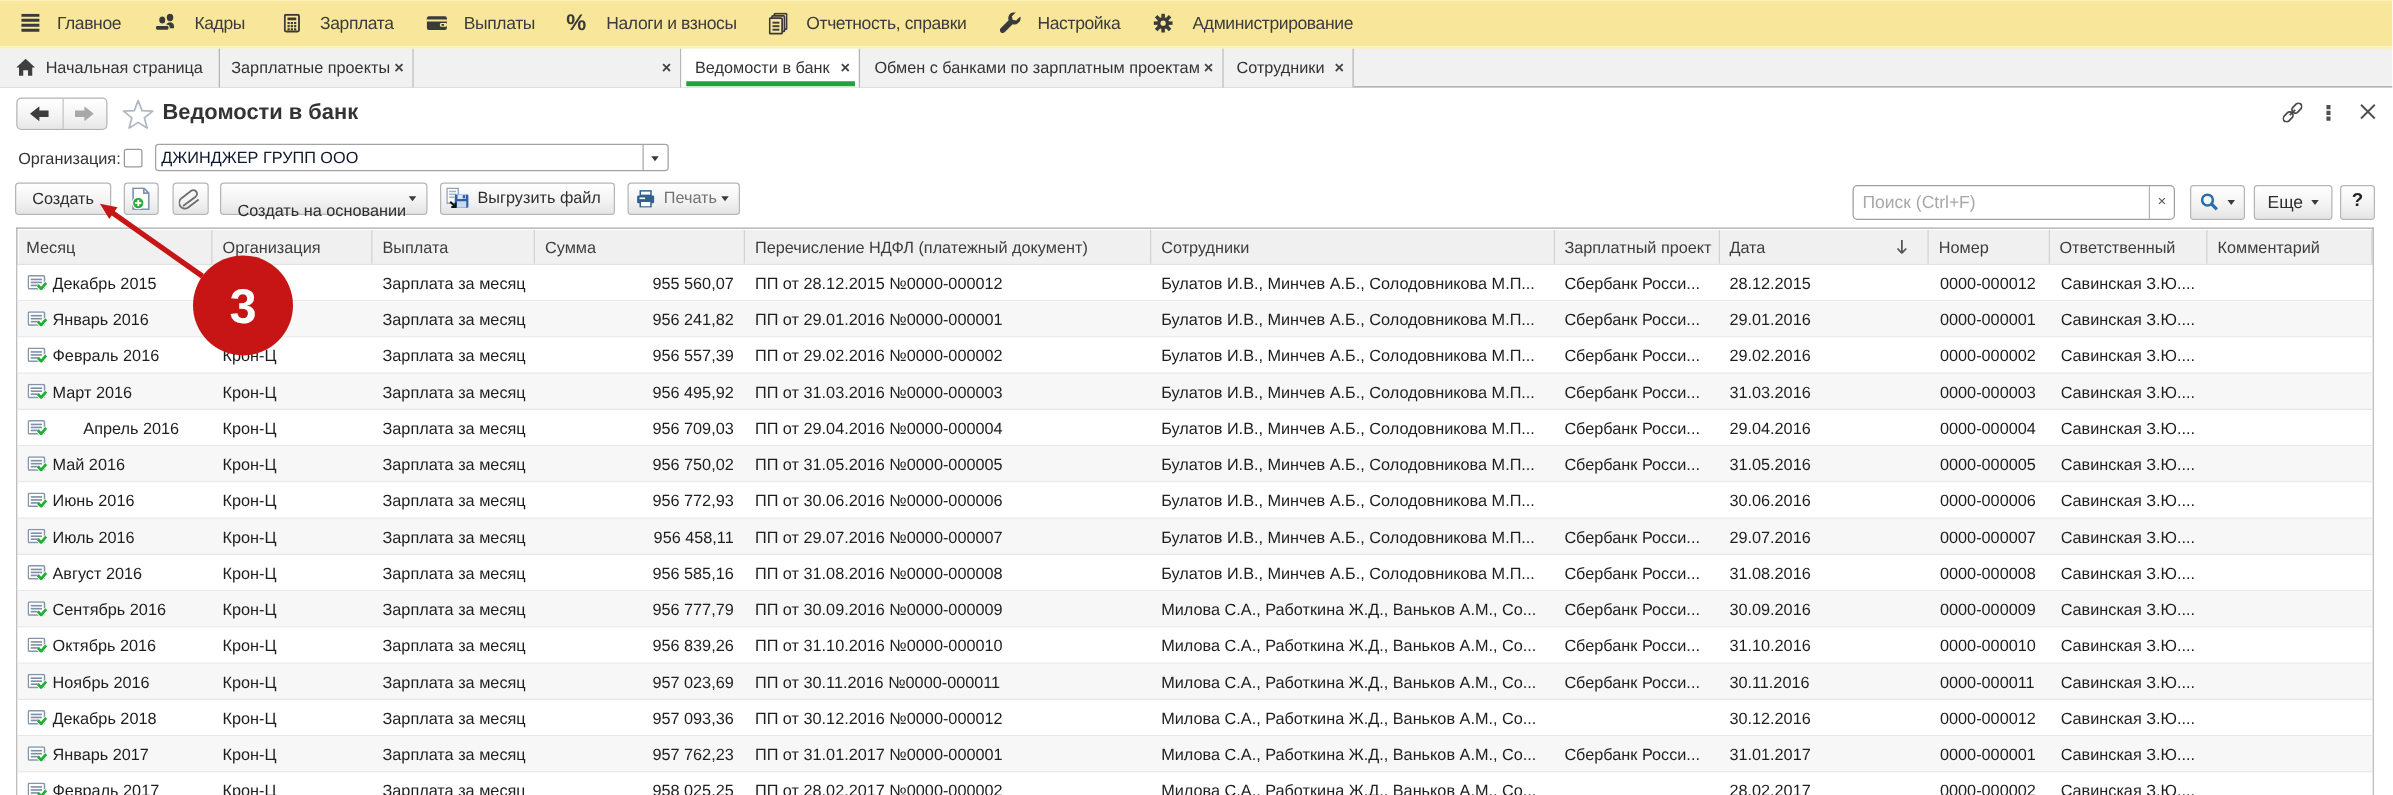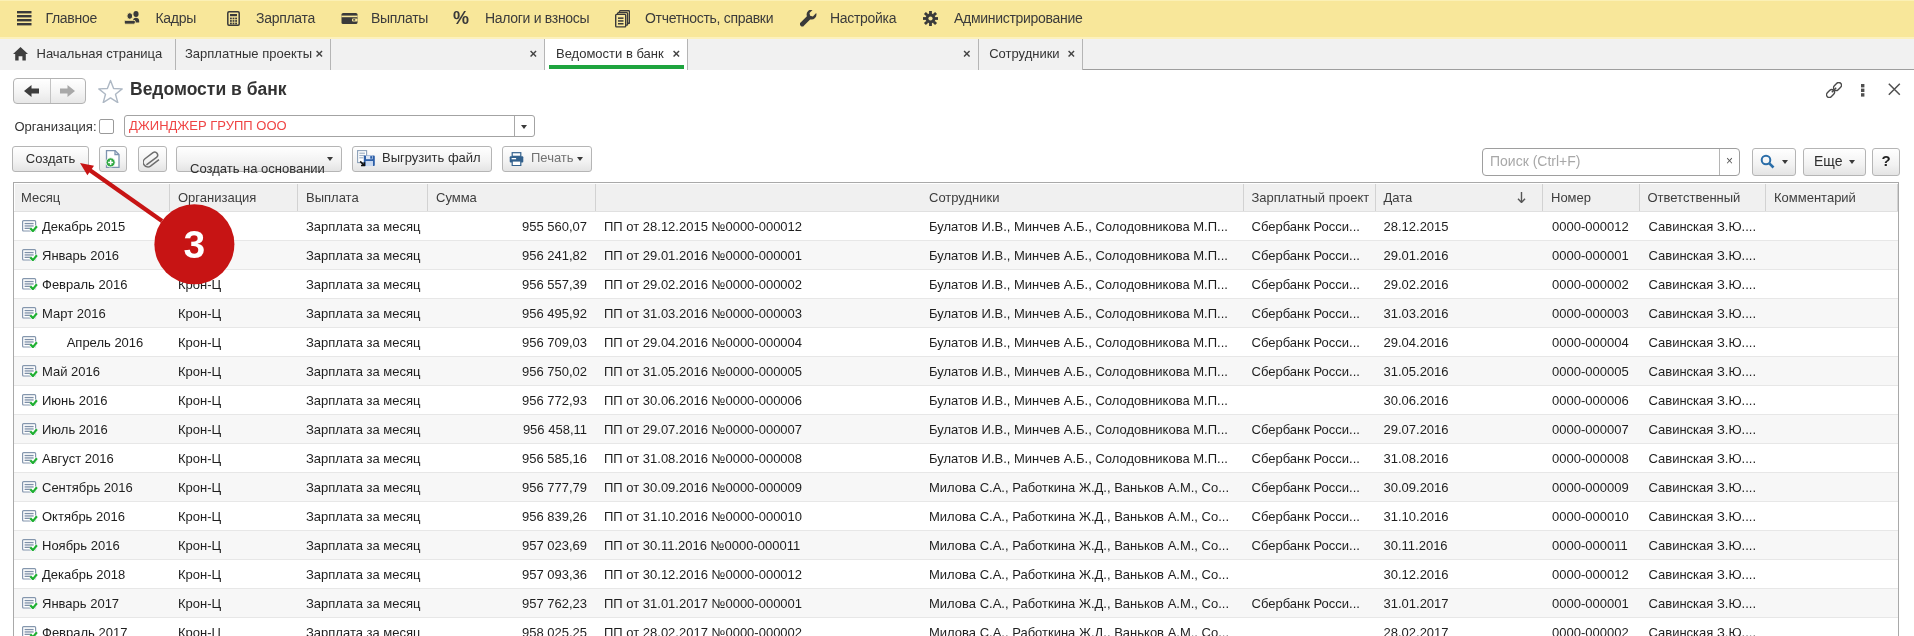--- a/index.html
+++ b/index.html
@@ -93,20 +93,21 @@
 </div>
 <div class="ab tab" style="left:331px;width:214px;background:#f1f1f1;">
 <span class="cl" style="right:7px;">×</span>
 </div>
 <div class="ab tab" style="left:545px;width:143px;background:#ffffff;">
 <span class="tx" style="left:11px;">Ведомости в банк</span>
 <span class="cl" style="right:7px;">×</span>
 <div style="position:absolute;left:4px;right:3px;bottom:1.5px;height:3.5px;background:#1ea43e;"></div>
 </div>
 <div class="ab tab" style="left:688px;width:290.70000000000005px;background:#f1f1f1;">
+<span class="tx" style="left:11.5px;">Обмен с банками по зарплатным проектам</span>
 <span class="cl" style="right:7px;">×</span>
 </div>
 <div class="ab tab" style="left:978.7px;width:104.5px;background:#f1f1f1;">
 <span class="tx" style="left:10.5px;">Сотрудники</span>
 <span class="cl" style="right:7px;">×</span>
 </div>
 <svg class="ab" style="left:13px;top:47px;" width="15" height="14" viewBox="0 0 15 14">
     <path d="M7.5 0 L15 7 h-2.2 v6.5 h-3.4 v-4.3 h-3.8 v4.3 h-3.4 V7 H0 z" fill="#3f3f3f"></path>
   </svg>
 <div class="ab" style="left:12.5px;top:78px;width:73.5px;height:25.5px;border:1px solid #b3b3b3;border-radius:4px;background:linear-gradient(#ffffff,#f4f4f4 55%,#e7e7e7);"></div>
@@ -132,21 +133,21 @@
     <rect x="0" y="0.0" width="3.4" height="3.4" fill="#4f4f4f"></rect>
     <rect x="0" y="4.6" width="3.4" height="3.4" fill="#4f4f4f"></rect>
     <rect x="0" y="9.2" width="3.4" height="3.4" fill="#4f4f4f"></rect>
   </svg>
 <svg class="ab" style="left:1888px;top:83px;" width="13" height="13" viewBox="0 0 13 13">
     <path d="M0.8 0.8 L11.8 11.8 M11.8 0.8 L0.8 11.8" stroke="#4f4f4f" stroke-width="1.5" fill="none"></path>
   </svg>
 <div class="ab" style="left:14.5px;top:116px;font-size:13px;color:#333;line-height:21px;">Организация:</div>
 <div class="ab" style="left:99px;top:119px;width:15px;height:15px;border:1px solid #9a9a9a;border-radius:2px;background:#fff;"></div>
 <div class="ab" style="left:124px;top:115px;width:411px;height:22px;border:1px solid #a3a3a3;border-radius:3px;background:#fff;"></div>
-<div class="ab" style="left:129px;top:115px;font-size:13px;color:#ef4444;line-height:22px;">ДЖИНДЖЕР ГРУПП ООО</div>
+<div class="ab" style="left:129px;top:115px;font-size:13px;color:#0f172a;line-height:22px;">ДЖИНДЖЕР ГРУПП ООО</div>
 <div class="ab" style="left:513.5px;top:116px;width:1px;height:20px;background:#a8a8a8;"></div>
 <div class="ab car" style="left:520.5px;top:124.5px;"></div>
 <div class="ab btn" style="left:12px;top:146px;width:77px;height:26px;">
 <div class="lab">Создать</div>
 </div>
 <div class="ab btn" style="left:98.5px;top:146px;width:28px;height:26px;">
 </div>
 <svg class="ab" style="left:105px;top:150px;" width="15" height="18" viewBox="0 0 15 18">
     <path d="M1.5 0.5 h8.5 l4 4 v13 h-12.5 z" fill="#fff" stroke="#7d93af" stroke-width="1.3"></path>
     <path d="M10 0.5 v4 h4" fill="none" stroke="#7d93af" stroke-width="1.3"></path>
@@ -212,20 +213,23 @@
       <span class="hlab">Месяц</span>
     </div>
 <div class="hcell" style="left:155.5px;width:128px;">
       <span class="hlab">Организация</span>
     </div>
 <div class="hcell" style="left:283.5px;width:130px;">
       <span class="hlab">Выплата</span>
     </div>
 <div class="hcell" style="left:413.5px;width:168px;">
       <span class="hlab">Сумма</span>
+    </div>
+<div class="hcell" style="left:581.5px;width:325px;">
+      <span class="hlab">Перечисление НДФЛ (платежный документ)</span>
     </div>
 <div class="hcell" style="left:906.5px;width:322.5px;">
       <span class="hlab">Сотрудники</span>
     </div>
 <div class="hcell" style="left:1229.0px;width:132.0px;">
       <span class="hlab">Зарплатный проект</span>
     </div>
 <div class="hcell" style="left:1361.0px;width:167.5px;">
       <span class="hlab">Дата</span>
     </div>

